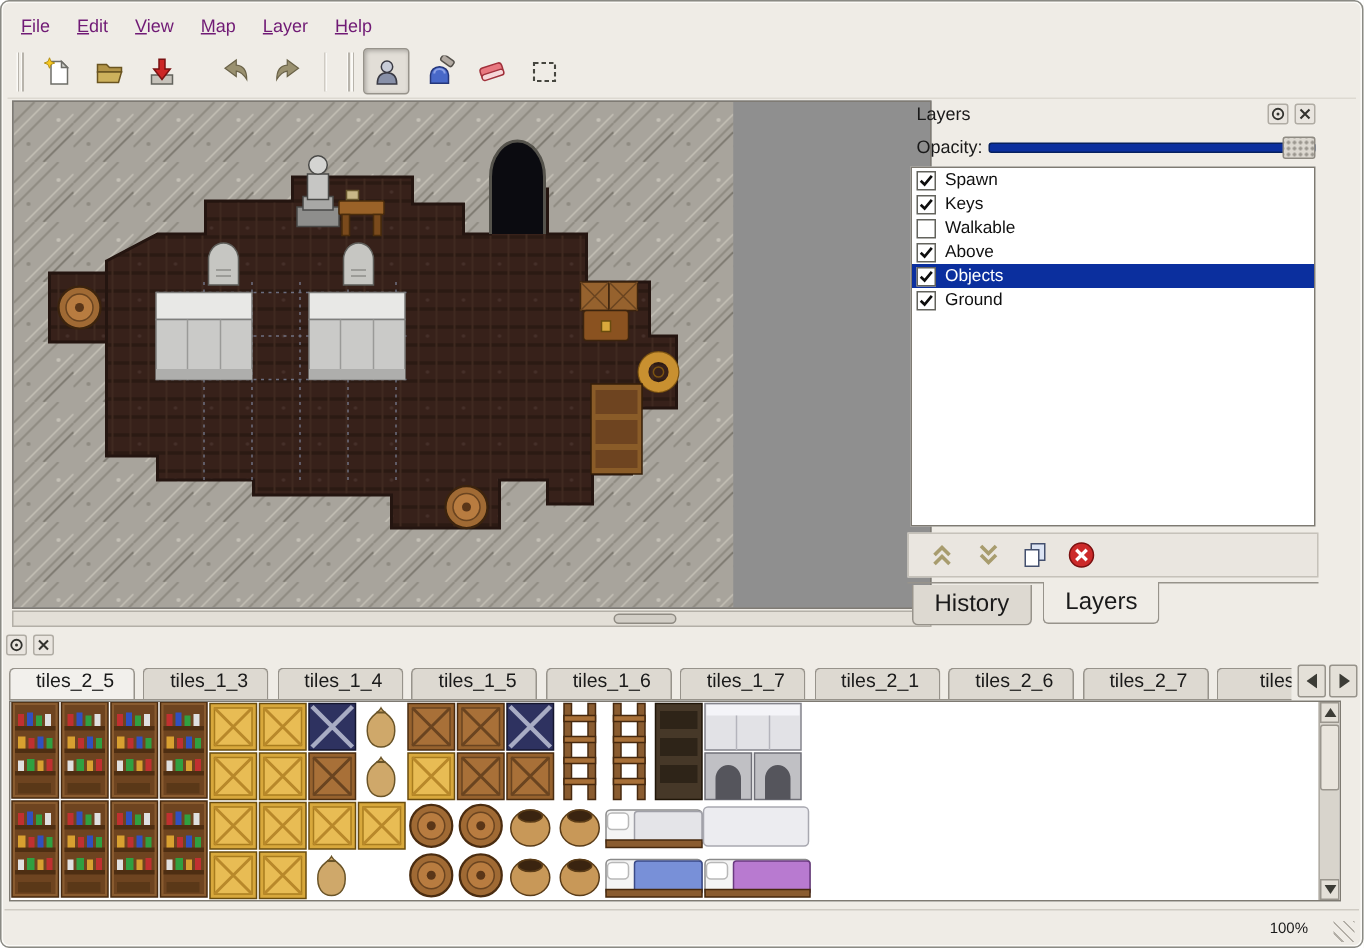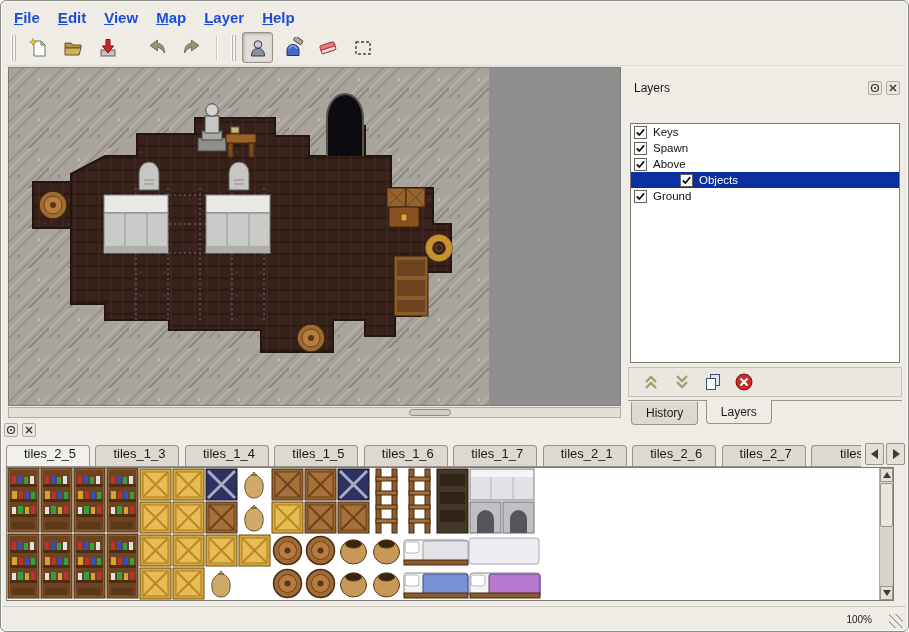--- a/index.html
+++ b/index.html
@@ -3,21 +3,21 @@
 <meta charset="utf-8">
 <style>
   * { margin:0; padding:0; box-sizing:border-box; }
   html,body { width:909px; height:632px; background:#ffffff; font-family:"Liberation Sans", sans-serif; }
   .window { position:absolute; left:0; top:0; width:909px; height:632px; background:#efece6;
             border:1px solid #8a8a84; border-radius:6px; overflow:hidden;
             box-shadow: inset 0 0 0 1px #fbfaf7; }
 
   
   .menubar { position:absolute; left:4px; top:4px; right:4px; height:24px; display:flex; align-items:center; }
-  .menu-item { display:inline-block; padding:4px 9px; font-size:15px; color:#1d4ed8; cursor:default;font-weight:bold; }
+  .menu-item { display:inline-block; padding:4px 9px; font-size:12px; color:#701a75; cursor:default; }
   .menu-item::first-letter { text-decoration: underline; }
 
   
   .toolbar { position:absolute; left:4px; top:29px; right:4px; height:36px; display:flex; align-items:center;
              border-bottom:1px solid #ddd9d1; }
   .tb-handle { width:5px; height:26px; margin:0 4px 0 6px;
                background: repeating-linear-gradient(90deg, #fbfaf7 0 1px, #b8b4ac 1px 2px, transparent 2px 3px); }
   .tb-sep { width:2px; height:26px; margin:0 7px; background:#cfcbc3; border-right:1px solid #fbfaf7; }
   .tool { width:31px; height:31px; margin:0 2px; display:flex; align-items:center; justify-content:center;
           border:1px solid transparent; border-radius:3px; }
@@ -27,50 +27,50 @@
   
   .map-view { position:absolute; left:7px; top:66px; width:613px; height:339px;
               background:#8f8f8f; border:1px solid #7f7b74; overflow:hidden; }
   .map-svg { position:absolute; left:0; top:0; }
   .map-hscroll { position:absolute; left:7px; top:406px; width:613px; height:11px;
                  background:#e3dfd7; border:1px solid #b3afa7; }
   .map-hthumb { position:absolute; left:400px; top:1px; width:42px; height:7px;
                 background:#d2cec6; border:1px solid #8f8b83; border-radius:4px; }
 
   
-  .layers-dock { position:absolute; left:625px; top:66px; width:278px; height:350px;margin-top:12px; }
+  .layers-dock { position:absolute; left:602px; top:66px; width:278px; height:350px; }
   .dock-hdr { position:absolute; left:0; top:0; right:0; height:18px; display:flex; align-items:center; }
   .dock-title { font-size:12px; color:#1a1a1a; padding-left:8px; flex:1; }
   .hdr-btn { width:14px; height:14px; margin-right:4px; display:flex; align-items:center; justify-content:center;
              border:1px solid #b0aca4; background:#e9e5df; border-radius:2px; }
 
   .opacity-row { position:absolute; left:0; top:22px; right:4px; height:18px; display:flex; align-items:center; }
   .opacity-label { font-size:12px; padding-left:8px; width:56px; color:#1a1a1a; }
   .slider { position:relative; flex:1; height:16px; }
   .slider-track { position:absolute; left:0; top:5px; right:0; height:7px; background:#0b2f9e;
                   border:1px solid #06205e; border-radius:2px; }
   .slider-handle { position:absolute; right:0; top:1px; width:22px; height:15px; background:#dcd8d0;
                    border:1px solid #8f8b83; border-radius:2px;
                    background-image: radial-gradient(circle, #9a968e 1px, transparent 1.3px);
                    background-size:4px 4px; background-position:1px 1px; }
 
   .layer-list { position:absolute; left:4px; top:44px; width:270px; height:240px; background:#ffffff;
                 border:1px solid #7e7a72; overflow:hidden; }
   .lrow { display:flex; align-items:center; height:16px; font-size:11.5px; color:#101010; }
-  .lrow.selected { background:#0b2f9e; color:#ffffff;padding-left:46px; }
+  .lrow.selected { background:#0b2f9e; color:#ffffff; }
   .cb { width:13px; height:13px; background:#ffffff; border:1px solid #63635d; margin:0 6px 0 3px;
         display:inline-flex; align-items:center; justify-content:center; flex:0 0 auto; }
 
   .layer-actions { position:absolute; left:2px; right:2px; top:288px; height:30px; background:#eae6e0;
                    border:1px solid #c6c2ba; display:flex; align-items:center; gap:7px; padding-left:10px; }
   .act-btn { width:24px; height:24px; display:flex; align-items:center; justify-content:center;
              border:1px solid transparent; border-radius:2px; }
 
   .dock-tabs { position:absolute; left:2px; right:2px; top:321px; height:24px; border-top:1px solid #97938b; }
-  .dtab { display:inline-block; padding:4px 14px 4px; font-size:12px; color:#1a1a1a; background:#ddd9d1;
+  .dtab { display:inline-block; padding:4px 14px 4px; font-size:16px; color:#1a1a1a; background:#ddd9d1;
           border:1px solid #97938b; border-top:none; border-radius:0 0 4px 4px; margin-left:3px; }
   .dtab.active { background:#efece6; position:relative; top:-1px; padding-top:5px; }
 
   
   .tilesets-dock { position:absolute; left:3px; top:420px; width:903px; height:184px; }
   .tabbar { position:absolute; left:2px; right:46px; top:20px; height:26px; overflow:hidden; white-space:nowrap;
             border-bottom:1px solid #97938b; }
   .ttab { display:inline-flex; align-items:center; gap:6px; height:22px; margin-top:4px; margin-right:1px;
           padding:0 6px 0 10px; font-size:13px; color:#1a1a1a; background:#ddd9d1;
           border:1px solid #97938b; border-bottom:none; border-radius:4px 4px 0 0; min-width:84px;flex-direction:column; }
@@ -297,37 +297,48 @@
             <circle cx="5" cy="5" r="1" fill="#33332f"></circle>
           </svg>
       </span>
       <span class="hdr-btn">
         <svg width="10" height="10">
             <path d="M2,2 L8,8 M8,2 L2,8" stroke="#33332f" stroke-width="1.4"></path>
           </svg>
       </span>
     </div>
 
+    <div class="opacity-row">
+      <span class="opacity-label">Opacity:</span>
+      <span class="slider">
+        <span class="slider-track"></span>
+        <span class="slider-handle"></span>
+      </span>
+    </div>
 
     <div class="layer-list">
       <div class="lrow">
         <span class="cb">
             <svg width="11" height="11" viewBox="0 0 11 11">
               <path d="M1.8,5.5 L4.4,8 L9.2,2.2" fill="none" stroke="#0e0e0e" stroke-width="1.8"></path>
             </svg>
           </span>
-        <span>Keys</span>
+        <span>Spawn</span>
       </div>
       <div class="lrow">
         <span class="cb">
             <svg width="11" height="11" viewBox="0 0 11 11">
               <path d="M1.8,5.5 L4.4,8 L9.2,2.2" fill="none" stroke="#0e0e0e" stroke-width="1.8"></path>
             </svg>
           </span>
-        <span>Spawn</span>
+        <span>Keys</span>
+      </div>
+      <div class="lrow">
+        <span class="cb"></span>
+        <span>Walkable</span>
       </div>
       <div class="lrow">
         <span class="cb">
             <svg width="11" height="11" viewBox="0 0 11 11">
               <path d="M1.8,5.5 L4.4,8 L9.2,2.2" fill="none" stroke="#0e0e0e" stroke-width="1.8"></path>
             </svg>
           </span>
         <span>Above</span>
       </div>
       <div class="lrow selected">

